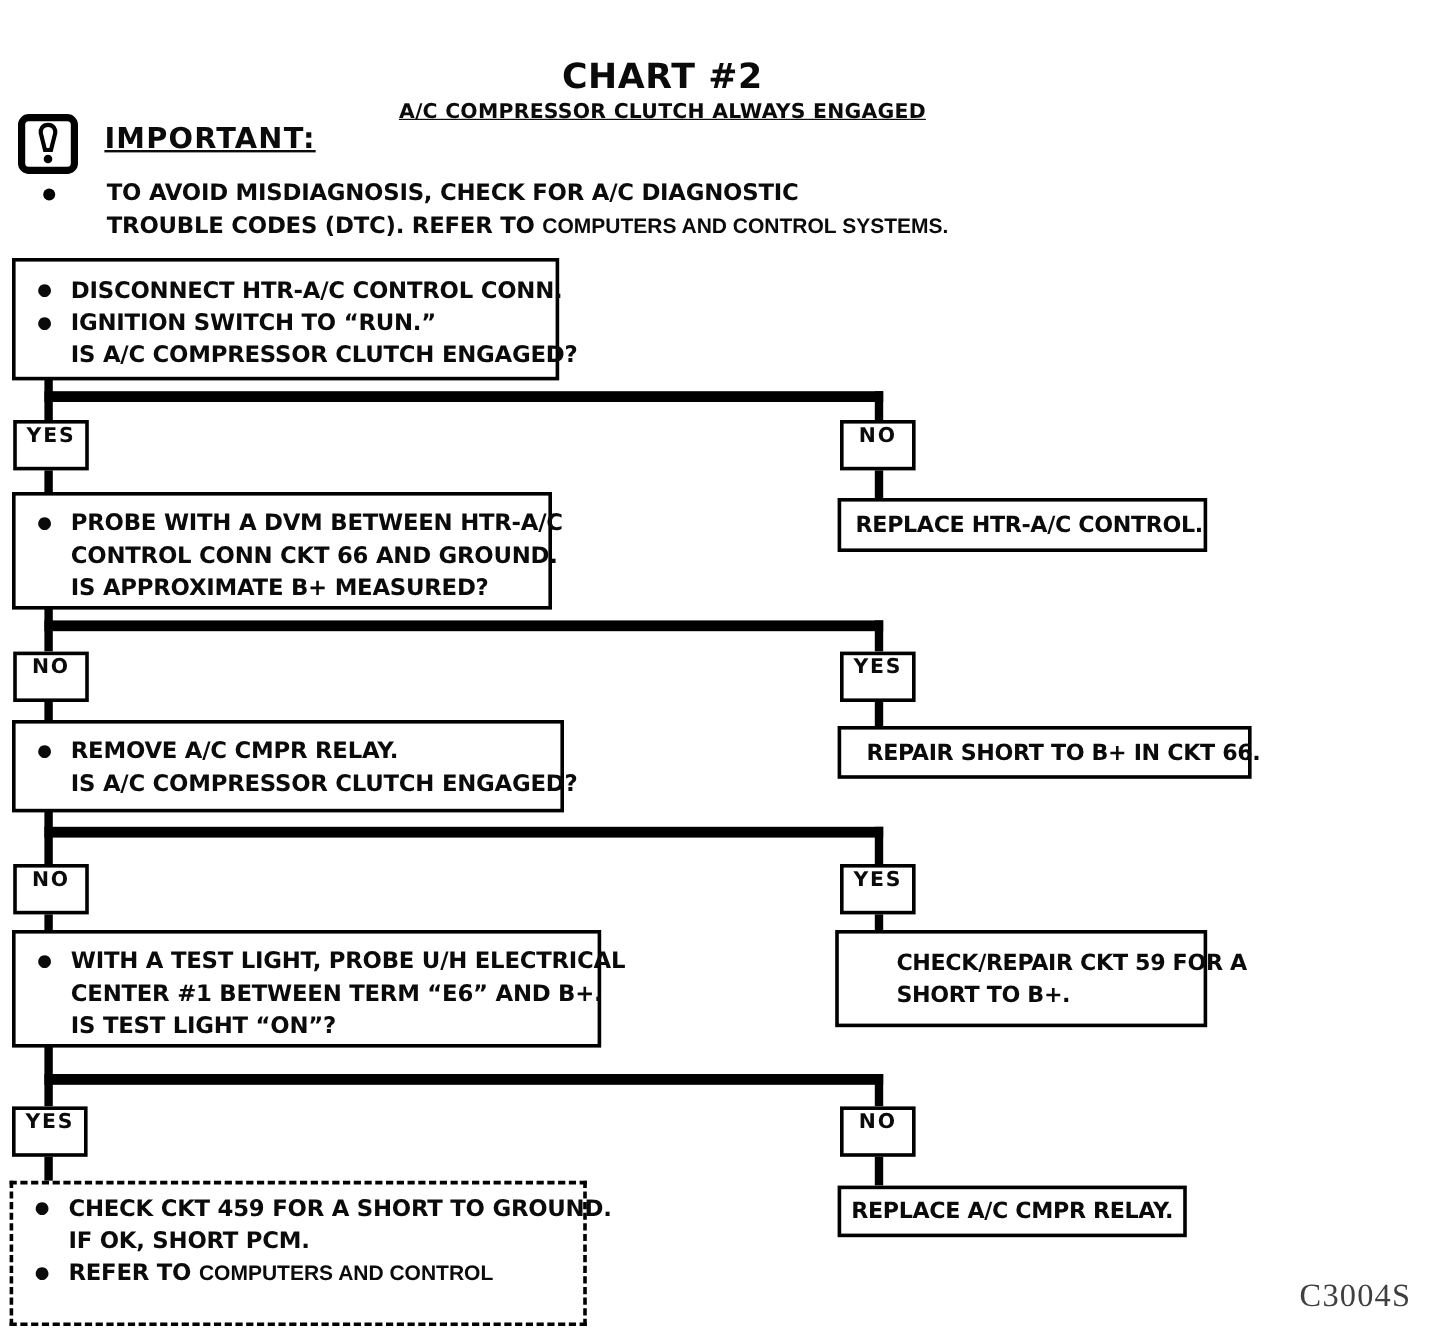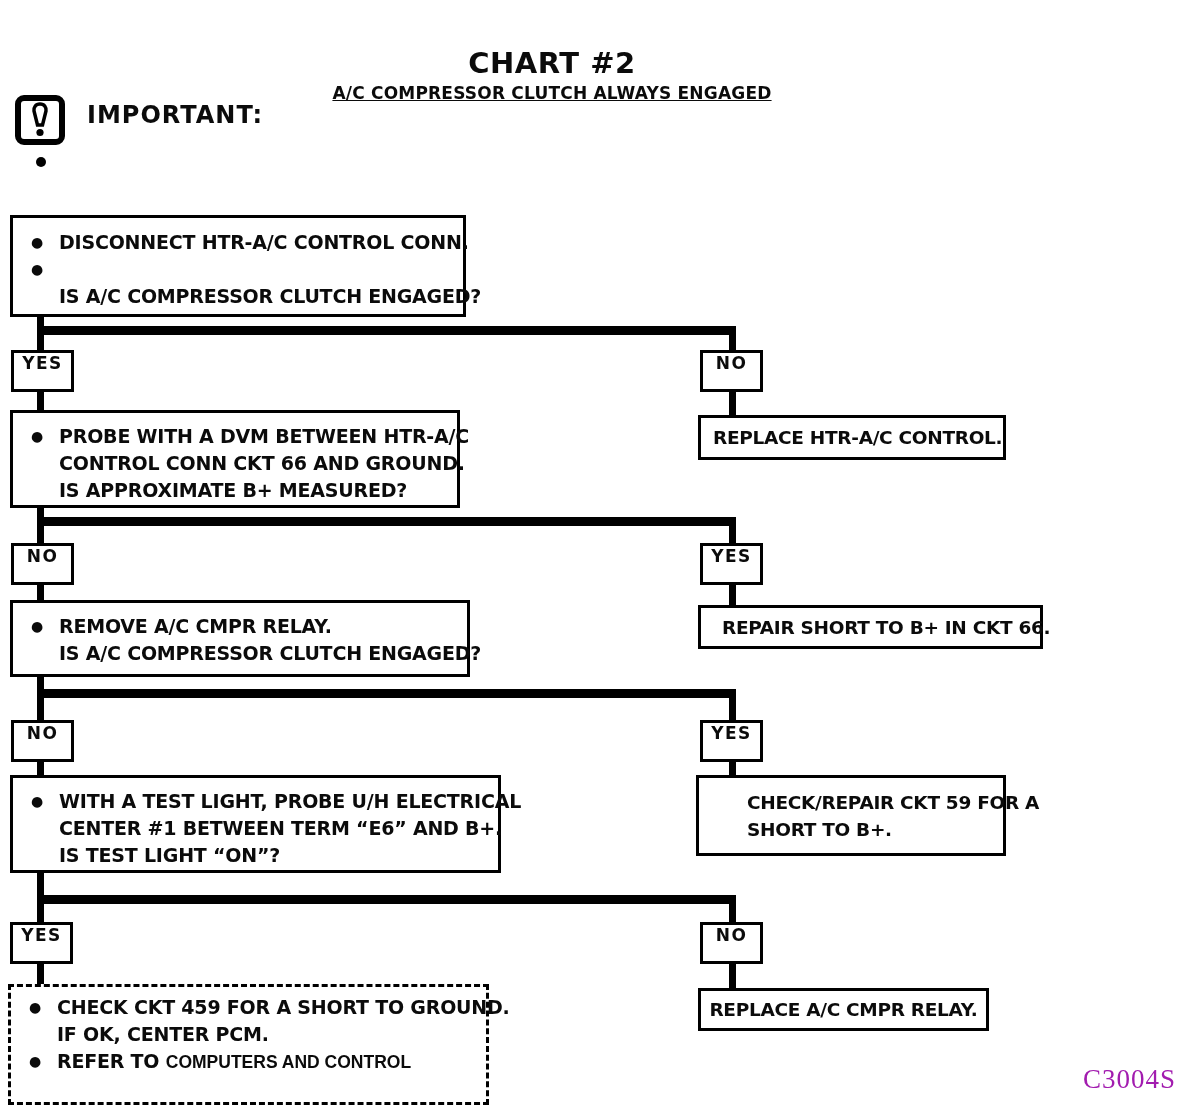--- a/index.html
+++ b/index.html
@@ -6,21 +6,21 @@
   .canvas{
     position:relative;width:1200px;height:1112px;background:#ffffff;
     font-family:"DejaVu Sans","Liberation Sans",sans-serif;color:#0b0b0b;overflow:hidden;
   }
   
   .hdr{position:absolute;top:2px;left:0;width:1104px;text-align:center;}
   .hdr .t1{font-size:29px;font-weight:bold;letter-spacing:.5px;margin-top:44px;}
   .hdr .t2{font-size:17px;font-weight:bold;margin-top:3px;letter-spacing:.2px;text-decoration:underline;}
   
   .imp-icon{position:absolute;left:15px;top:95px;width:50px;height:50px;}
-  .imp-label{position:absolute;left:87px;top:101px;font-size:24px;font-weight:bold;letter-spacing:1px;}
+  .imp-label{position:absolute;left:87px;top:101px;font-size:24px;font-weight:bold;letter-spacing:1px;text-decoration:underline;}
   .note-bullet{position:absolute;left:36px;top:157px;width:10px;height:10px;border-radius:50%;background:#000;}
   .note{position:absolute;left:89px;top:148px;font-size:19px;font-weight:bold;line-height:27px;white-space:nowrap;letter-spacing:-.2px;}
   .ref{font-family:"Liberation Sans",sans-serif;font-weight:bold;font-size:17.5px;letter-spacing:0;}
   
   .node{position:absolute;border:3px solid #000;background:#fff;box-sizing:border-box;
         font-size:19px;font-weight:bold;line-height:27px;letter-spacing:-.2px;}
   .node .row{display:flex;align-items:flex-start;white-space:nowrap;}
   .blt{flex:0 0 46px;box-sizing:border-box;padding-left:18px;font-size:14px;}
   .txt{flex:1;}
   .dashed{border-style:dashed;}
@@ -29,49 +29,54 @@
        display:flex;align-items:flex-start;justify-content:center;font-size:17px;font-weight:bold;letter-spacing:1.5px;}
   
   .res{position:absolute;border:3px solid #000;background:#fff;box-sizing:border-box;
        display:flex;flex-direction:column;justify-content:center;padding:4px 12px;
        font-size:18.5px;font-weight:bold;letter-spacing:-.3px;line-height:27px;white-space:nowrap;}
   
   .vl{position:absolute;width:7px;background:#000;}
   .hl{position:absolute;height:9px;background:#000;}
   
   .figcode{position:absolute;left:1083px;top:1064px;font-family:"Liberation Serif",serif;
-           font-size:27px;color:#a21caf;letter-spacing:1px;}
+           font-size:27px;color:#404040;letter-spacing:1px;}
 </style>
 </head>
 <body>
 
 <div class="canvas">
 
   <div class="hdr">
     <div class="t1">CHART #2</div>
     <div class="t2">A/C COMPRESSOR CLUTCH ALWAYS ENGAGED</div>
   </div>
 
   <div class="imp-icon">
     <svg width="50" height="50" viewBox="0 0 50 50">
       <rect x="3" y="3" width="44" height="44" rx="6" fill="#fff" stroke="#000" stroke-width="6"></rect>
       <path d="M25 9 C20.5 9 18.5 12.5 19 16 L22.5 30 L27.5 30 L31 16 C31.5 12.5 29.5 9 25 9 Z" fill="#fff" stroke="#000" stroke-width="3.5"></path>
       <circle cx="25" cy="37.5" r="3.6" fill="#000"></circle>
     </svg>
   </div>
   <div class="imp-label">IMPORTANT:</div>
   <div class="note-bullet"></div>
+  <div class="note">
+    <div>TO AVOID MISDIAGNOSIS, CHECK FOR A/C DIAGNOSTIC</div>
+    <div><span>TROUBLE CODES (DTC).  REFER TO </span><span class="ref">COMPUTERS AND CONTROL SYSTEMS.</span></div>
+  </div>
 
   <div class="node" style="left:10px;top:215px;width:456px;height:102px;padding-top:11px;">
     <div class="row">
         <span class="blt">●</span>
         <span class="txt">DISCONNECT HTR-A/C CONTROL CONN.</span>
       </div>
     <div class="row">
         <span class="blt">●</span>
+        <span class="txt">IGNITION SWITCH TO “RUN.”</span>
       </div>
     <div class="row">
         <span class="blt"></span>
         <span class="txt">IS A/C COMPRESSOR CLUTCH ENGAGED?</span>
       </div>
   </div>
 
   <div class="vl" style="left:37px;top:315px;height:37px;"></div>
   <div class="hl" style="left:37px;top:326px;width:699px;"></div>
   <div class="vl" style="left:729px;top:326px;height:26px;"></div>
@@ -178,21 +183,21 @@
     <span>REPLACE A/C CMPR RELAY.</span>
   </div>
 
   <div class="node dashed" style="left:8px;top:984px;width:481px;height:121px;padding-top:7px;">
     <div class="row">
         <span class="blt">●</span>
         <span class="txt">CHECK CKT 459 FOR A SHORT TO GROUND.</span>
       </div>
     <div class="row">
         <span class="blt"></span>
-        <span class="txt">IF OK, CENTER PCM.</span>
+        <span class="txt">IF OK, SHORT PCM.</span>
       </div>
     <div class="row">
         <span class="blt">●</span>
         <span class="txt"><span>REFER TO </span><span class="ref">COMPUTERS AND CONTROL</span></span>
       </div>
   </div>
 
   <div class="figcode">C3004S</div>
 
 </div>

